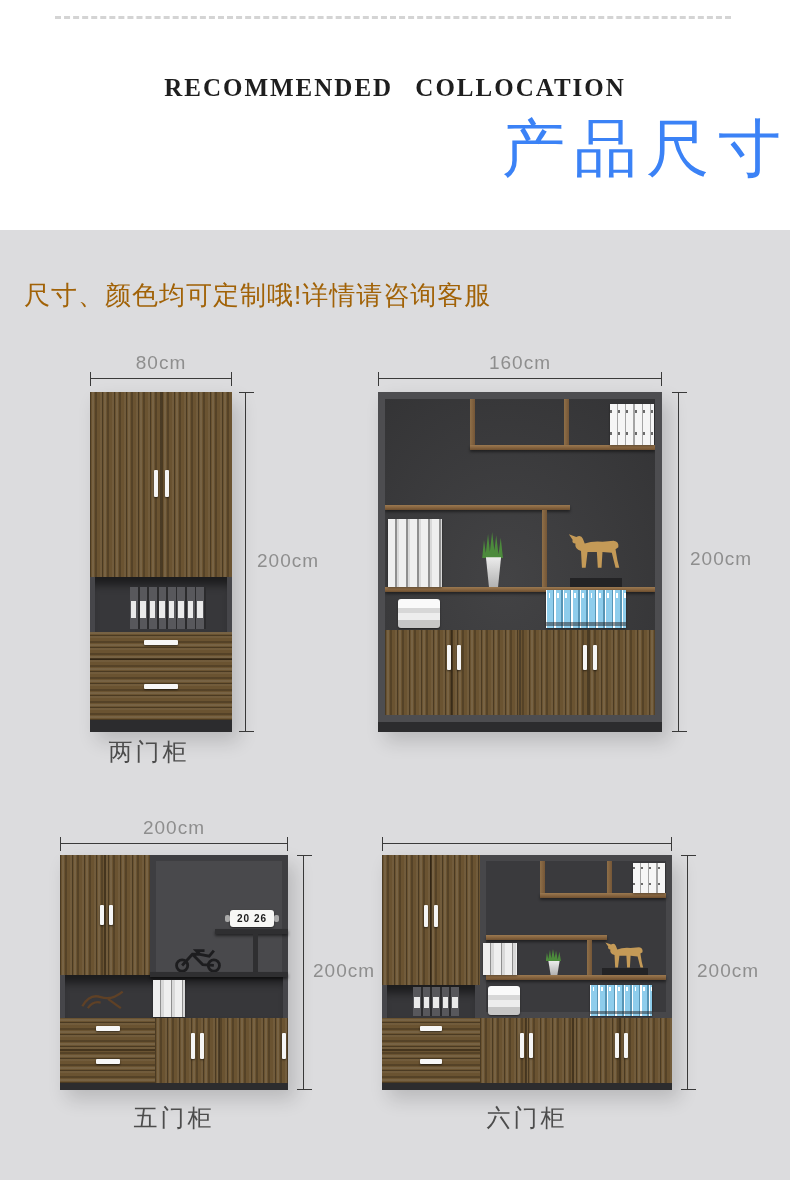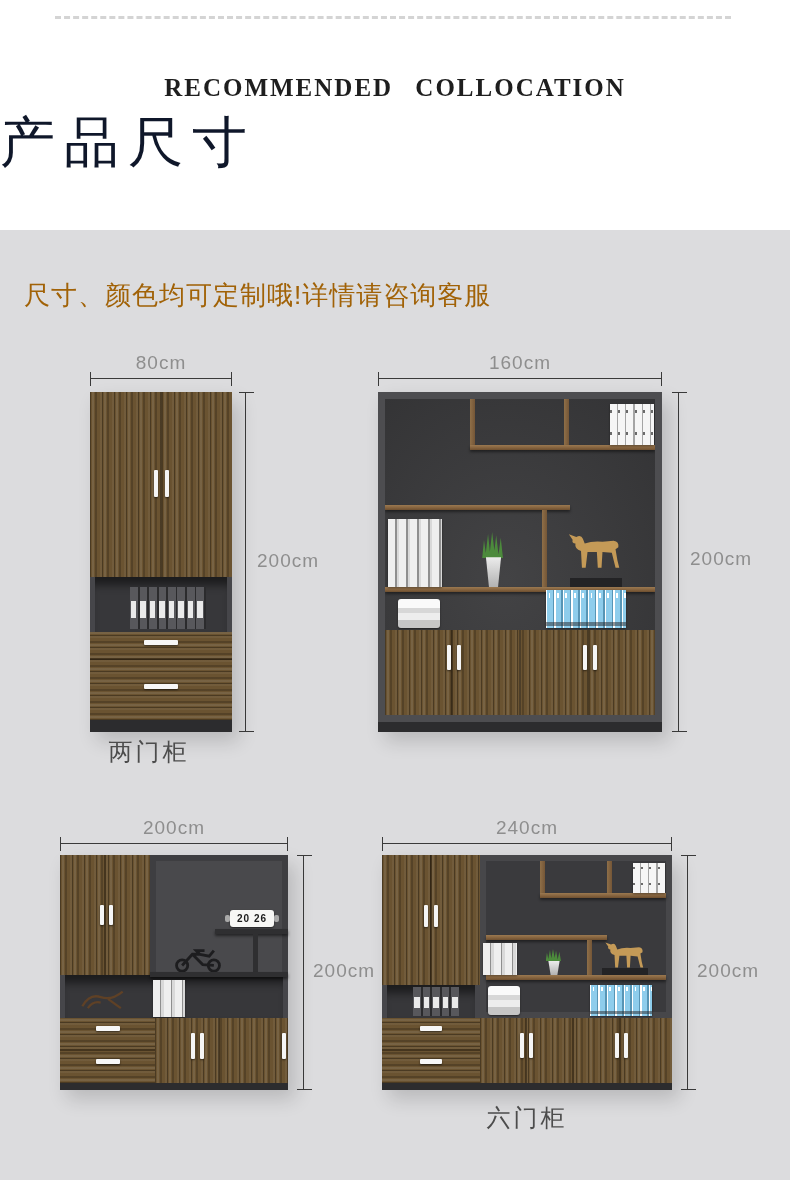--- a/index.html
+++ b/index.html
@@ -7,22 +7,22 @@
           font-family:"Liberation Sans",sans-serif;}
   .abs{position:absolute;}
   i,b{display:block;font-style:normal;font-weight:normal;}
 
   
   .header{position:absolute;left:0;top:0;width:790px;height:230px;background:#ffffff;}
   .dash{position:absolute;left:55px;top:16px;width:676px;border-top:3px dashed #d4d4d4;}
   .t-en{position:absolute;left:0;top:74px;width:790px;text-align:center;
         font-family:"Liberation Serif",serif;font-weight:bold;font-size:25px;color:#1e1e1e;
         letter-spacing:2px;word-spacing:14px;}
-  .t-cn{position:absolute;left:0;top:106px;width:790px;text-align:left;
-        font-size:55px;font-weight:200;color:#0f172a;letter-spacing:9px;}
+  .t-cn{position:absolute;left:0;top:106px;width:790px;text-align:right;
+        font-size:63px;font-weight:200;color:#3b82f6;letter-spacing:9px;}
 
   .note{position:absolute;left:24px;top:278px;font-size:26px;color:#a16207;letter-spacing:1px;}
 
   
   .dim-text{position:absolute;font-size:19px;color:#8e8e8e;text-align:center;letter-spacing:1px;}
   .dim-h{border-top:1px solid #3a3a3a;height:0;}
   .dim-h::before,.dim-h::after{content:'';position:absolute;top:-7px;width:1px;height:14px;background:#3a3a3a;}
   .dim-h::before{left:0;} .dim-h::after{right:0;}
   .dim-v{border-left:1px solid #3a3a3a;width:0;}
   .dim-v::before,.dim-v::after{content:'';position:absolute;left:-7px;width:15px;height:1px;background:#3a3a3a;}
@@ -210,22 +210,22 @@
       <i class="abs handle-h" style="left:36px;top:41px;width:24px;"></i>
     </div>
     <div class="abs wood-v" style="left:95px;top:163px;width:133px;height:65px;">
       <i class="abs seam-v" style="left:63px;top:0;height:65px;"></i>
       <i class="abs handle-v" style="left:36px;top:15px;height:26px;"></i>
       <i class="abs handle-v" style="left:45px;top:15px;height:26px;"></i>
       <i class="abs handle-v" style="left:127px;top:15px;height:26px;"></i>
     </div>
     <i class="abs plinth" style="left:0;bottom:0;width:228px;height:7px;"></i>
   </div>
-
-  <div class="dim-text" style="left:382px;top:817px;width:290px;">240cm</div>
+  <div class="cab-name" style="left:60px;top:1102px;width:228px;">五门柜</div>
+
   <i class="abs dim-h" style="left:382px;top:843px;width:290px;"></i>
   <i class="abs dim-v" style="left:687px;top:855px;height:235px;"></i>
   <div class="dim-text" style="left:697px;top:960px;">200cm</div>
 
   <div class="abs cab" style="left:382px;top:855px;width:290px;height:235px;">
 
     <div class="abs interior4" style="left:98px;top:0;width:192px;height:163px;"></div>
     <i class="abs postv" style="left:158px;top:6px;width:5px;height:37px;"></i>
     <i class="abs postv" style="left:225px;top:6px;width:5px;height:37px;"></i>
     <i class="abs shelf" style="left:158px;top:38px;width:126px;height:5px;"></i>

